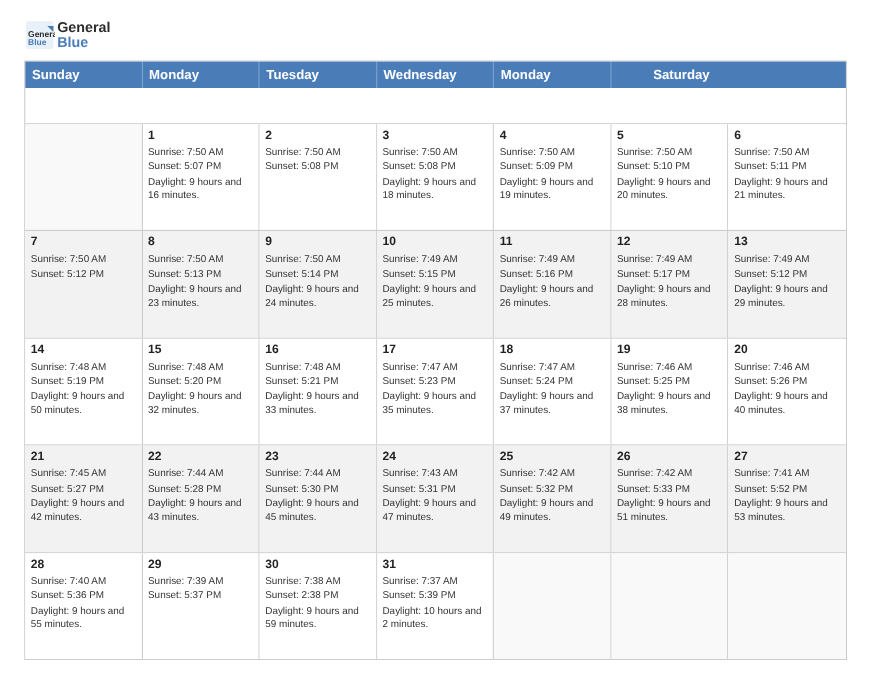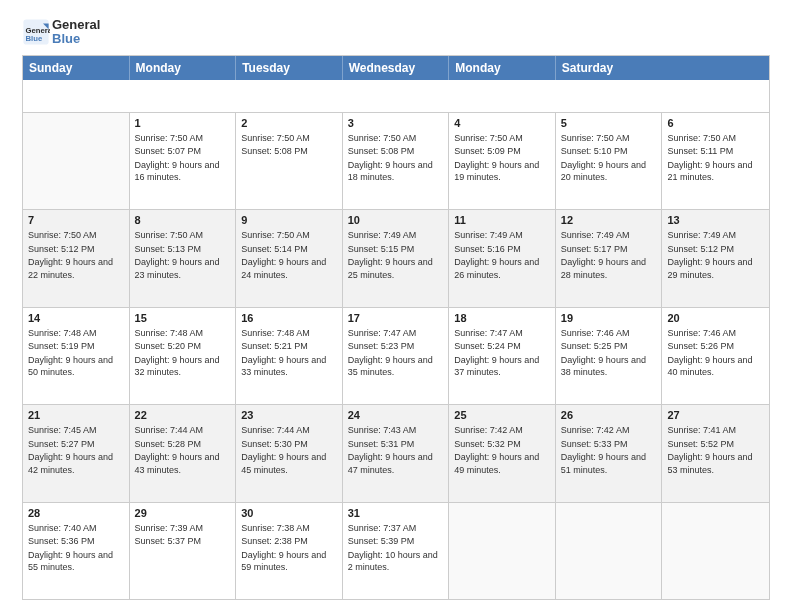--- a/index.html
+++ b/index.html
@@ -58,21 +58,21 @@
       background: #4a7cb8;
     }
     .cal-header-cell {
       color: #fff;
       font-size: 12px;
       font-weight: bold;
       padding: 5px 6px;
       text-align: left;
       border-right: 1px solid rgba(255,255,255,0.3);
     }
-    .cal-header-cell:last-child { border-right: none; }
+    .cal-header-cell:last-child { border-right: none; margin-left: 32px; }
     .cal-body {
       flex: 1;
       display: grid;
       grid-template-rows: repeat(5, 1fr);
     }
     .cal-row {
       display: grid;
       grid-template-columns: repeat(7, 1fr);
       border-top: 1px solid #ccc;
     }
@@ -170,21 +170,20 @@
             <div class="cell-line">Sunrise: 7:50 AM</div>
             <div class="cell-line">Sunset: 5:11 PM</div>
             <div class="cell-line">Daylight: 9 hours and 21 minutes.</div>
           </div>
         </div>
         <div class="cal-row">
           <div class="cal-cell shaded">
             <div class="day-num">7</div>
             <div class="cell-line">Sunrise: 7:50 AM</div>
             <div class="cell-line">Sunset: 5:12 PM</div>
-            <div class="cell-line">Daylight: 9 hours and 22 minutes.</div>
           </div>
           <div class="cal-cell shaded">
             <div class="day-num">8</div>
             <div class="cell-line">Sunrise: 7:50 AM</div>
             <div class="cell-line">Sunset: 5:13 PM</div>
             <div class="cell-line">Daylight: 9 hours and 23 minutes.</div>
           </div>
           <div class="cal-cell shaded">
             <div class="day-num">9</div>
             <div class="cell-line">Sunrise: 7:50 AM</div>

